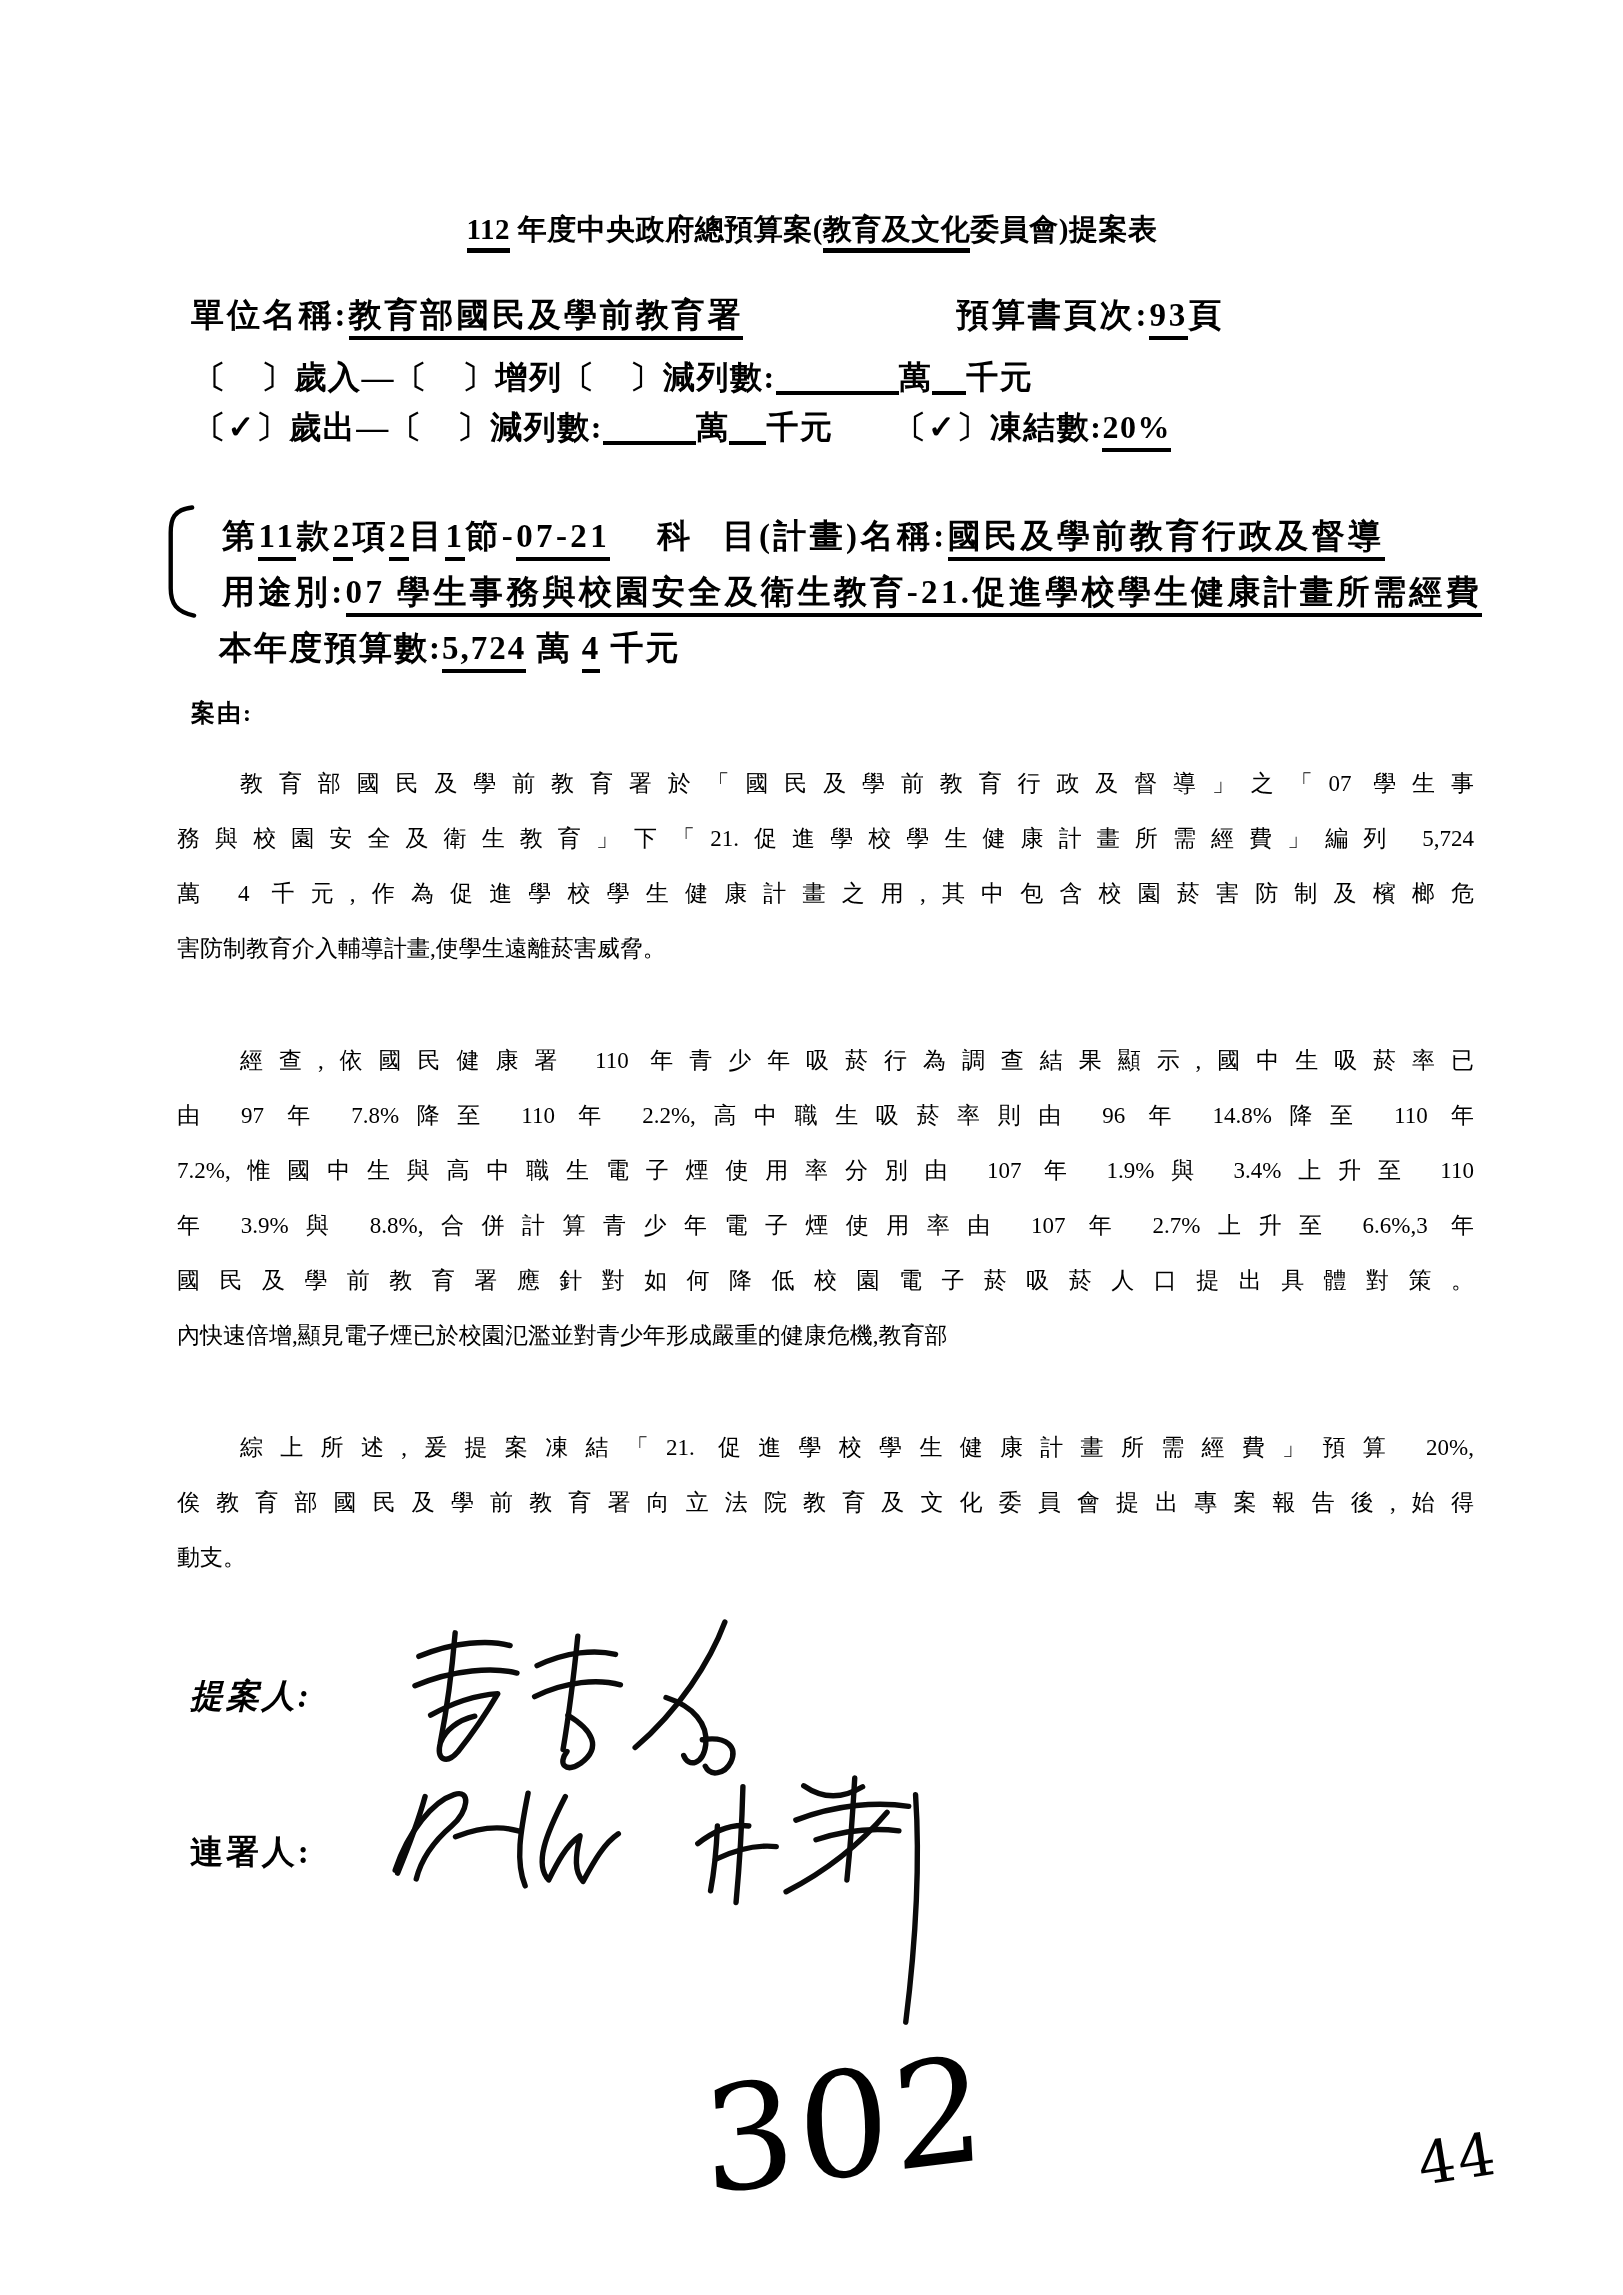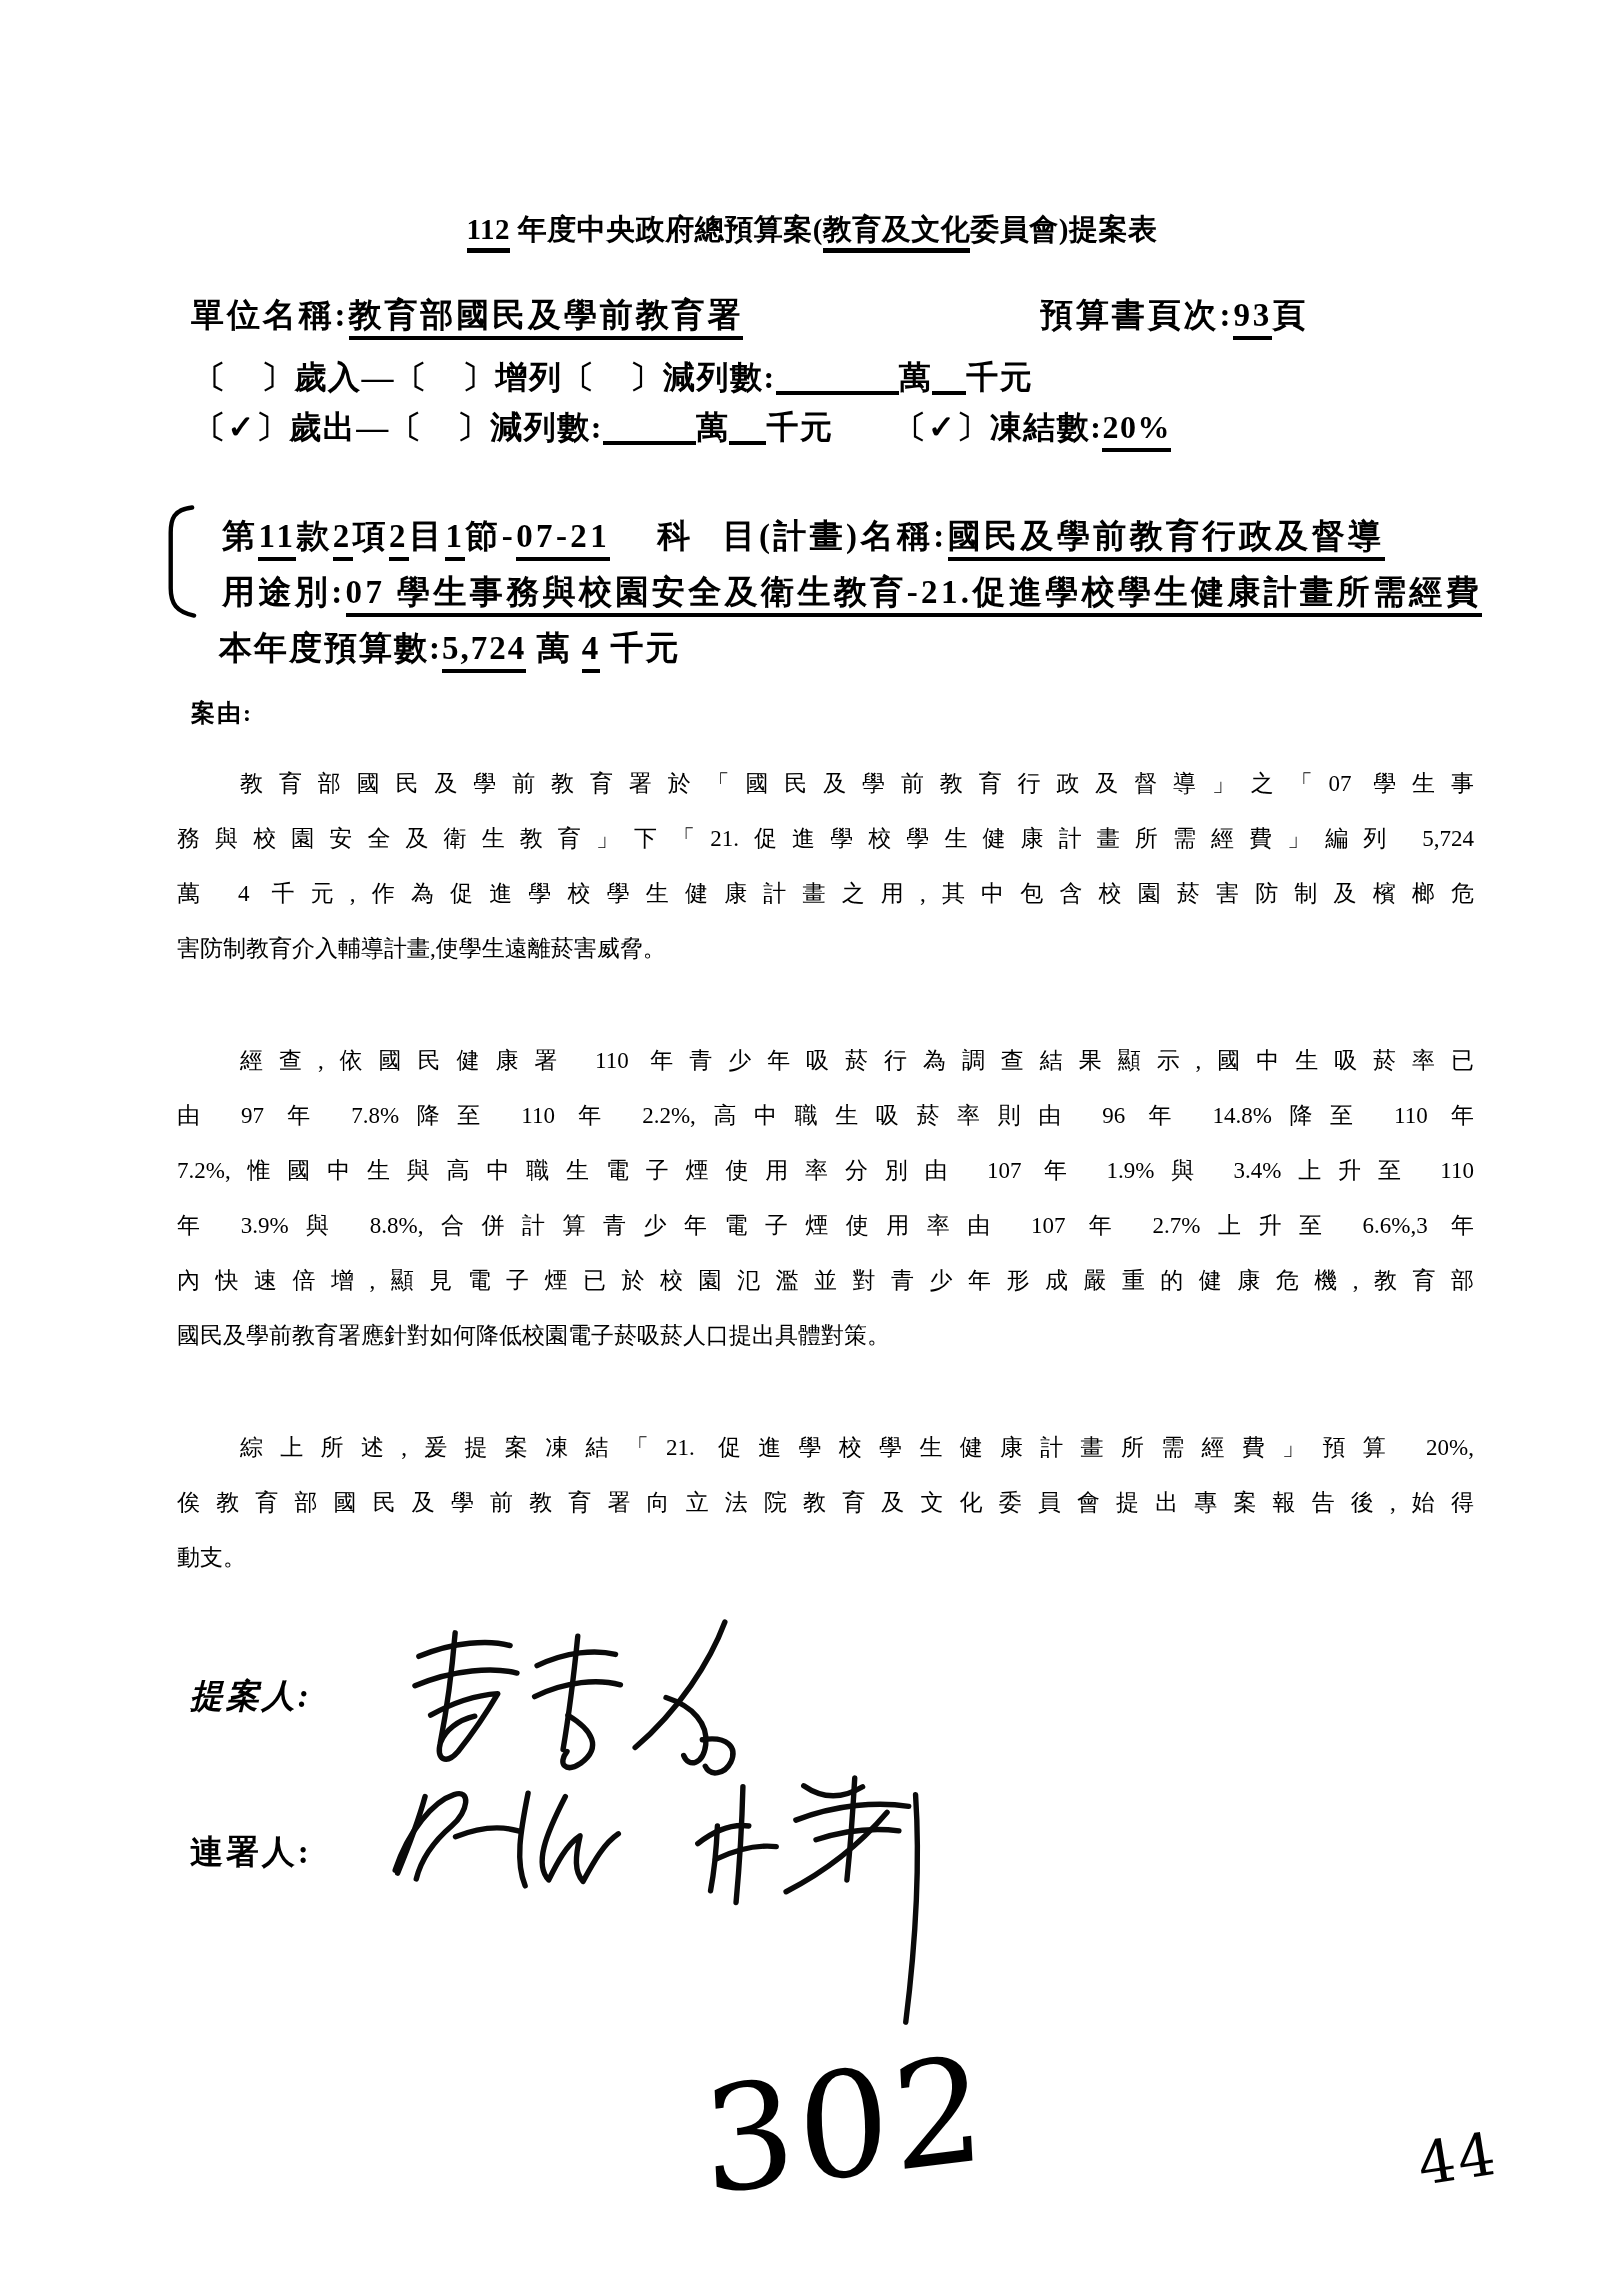--- a/index.html
+++ b/index.html
@@ -15,21 +15,21 @@
   .check { font-weight:bold; }
 
   .title {
     position:absolute; top:210px; left:0; width:100%; text-align:center;
     font-size:29px; font-weight:bold; letter-spacing:0.5px;
   }
   .title .u { border-bottom-width:5.4px; }
 
   .hdr { position:absolute; font-size:33px; font-weight:bold; letter-spacing:2.9px; }
   .unit-left  { top:293px; left:191px; }
-  .unit-right { top:293px; left:1040px; }
+  .unit-right { top:293px; left:956px; }
 
   .cbrow { position:absolute; left:194px; font-size:32px; font-weight:bold; letter-spacing:1.5px; }
   .cbrow1 { top:356px; }
   .cbrow2 { top:406px; }
 
   .big-bracket { position:absolute; left:160px; top:504px; }
 
   .subj { position:absolute; left:194px; font-size:33px; font-weight:bold; letter-spacing:3.4px;margin-left:28px; }
   .subj1 { top:514px; }
   .subj2 { top:570px; }
@@ -84,22 +84,22 @@
         <div class="para-line">教育部國民及學前教育署於「國民及學前教育行政及督導」之「07 學生事</div>
         <div class="para-line">務與校園安全及衛生教育」下「21.促進學校學生健康計畫所需經費」編列 5,724</div>
         <div class="para-line">萬 4 千元,作為促進學校學生健康計畫之用,其中包含校園菸害防制及檳榔危</div>
         <div class="para-line">害防制教育介入輔導計畫,使學生遠離菸害威脅。</div>
       </div>
     <div class="para">
         <div class="para-line">經查,依國民健康署 110 年青少年吸菸行為調查結果顯示,國中生吸菸率已</div>
         <div class="para-line">由 97 年 7.8%降至 110 年 2.2%,高中職生吸菸率則由 96 年 14.8%降至 110 年</div>
         <div class="para-line">7.2%,惟國中生與高中職生電子煙使用率分別由 107 年 1.9%與 3.4%上升至 110</div>
         <div class="para-line">年 3.9%與 8.8%,合併計算青少年電子煙使用率由 107 年 2.7%上升至 6.6%,3 年</div>
+        <div class="para-line">國民及學前教育署應針對如何降低校園電子菸吸菸人口提出具體對策。</div>
         <div class="para-line">內快速倍增,顯見電子煙已於校園氾濫並對青少年形成嚴重的健康危機,教育部</div>
-        <div class="para-line">國民及學前教育署應針對如何降低校園電子菸吸菸人口提出具體對策。</div>
       </div>
     <div class="para">
         <div class="para-line">綜上所述,爰提案凍結「21. 促進學校學生健康計畫所需經費」預算 20%,</div>
         <div class="para-line">俟教育部國民及學前教育署向立法院教育及文化委員會提出專案報告後,始得</div>
         <div class="para-line">動支。</div>
       </div>
   </div>
 
   <div class="sig-label proposer">提案人:</div>
   <div class="sig-label cosigner">連署人:</div>

